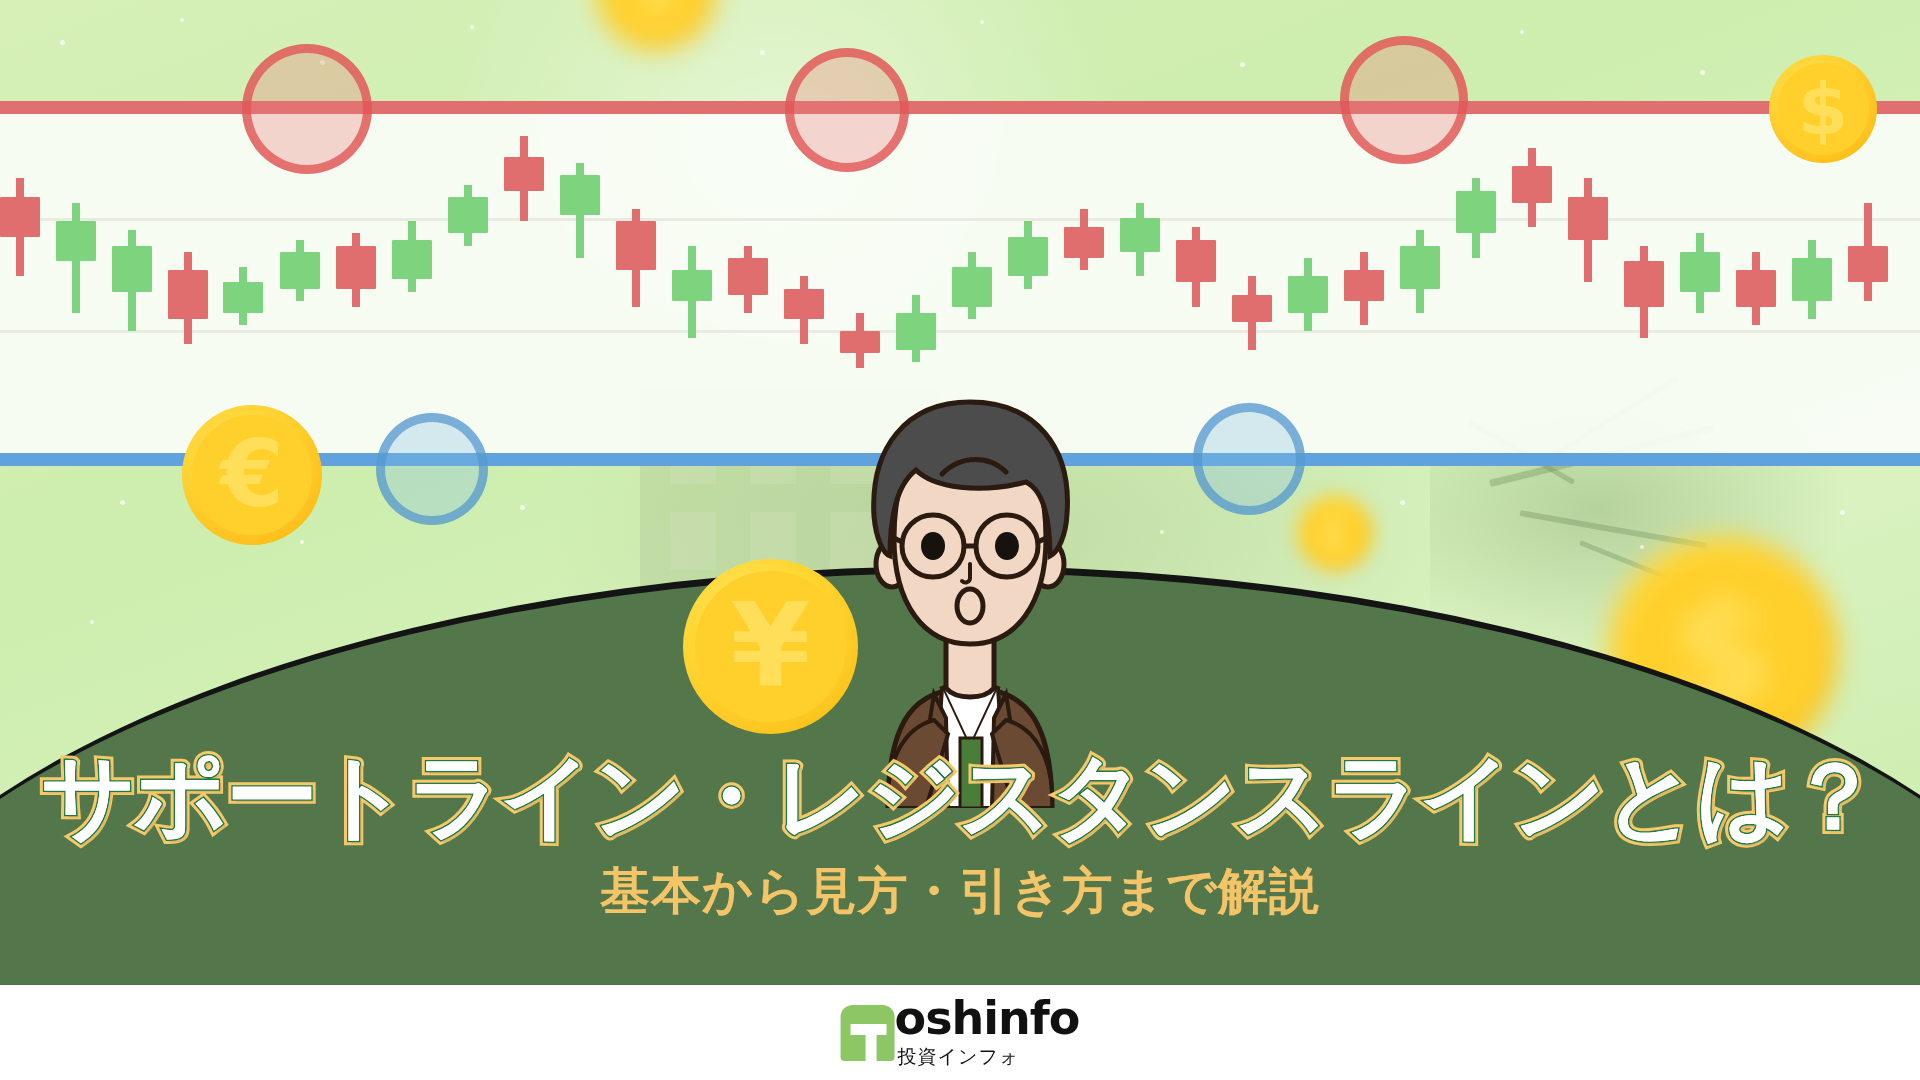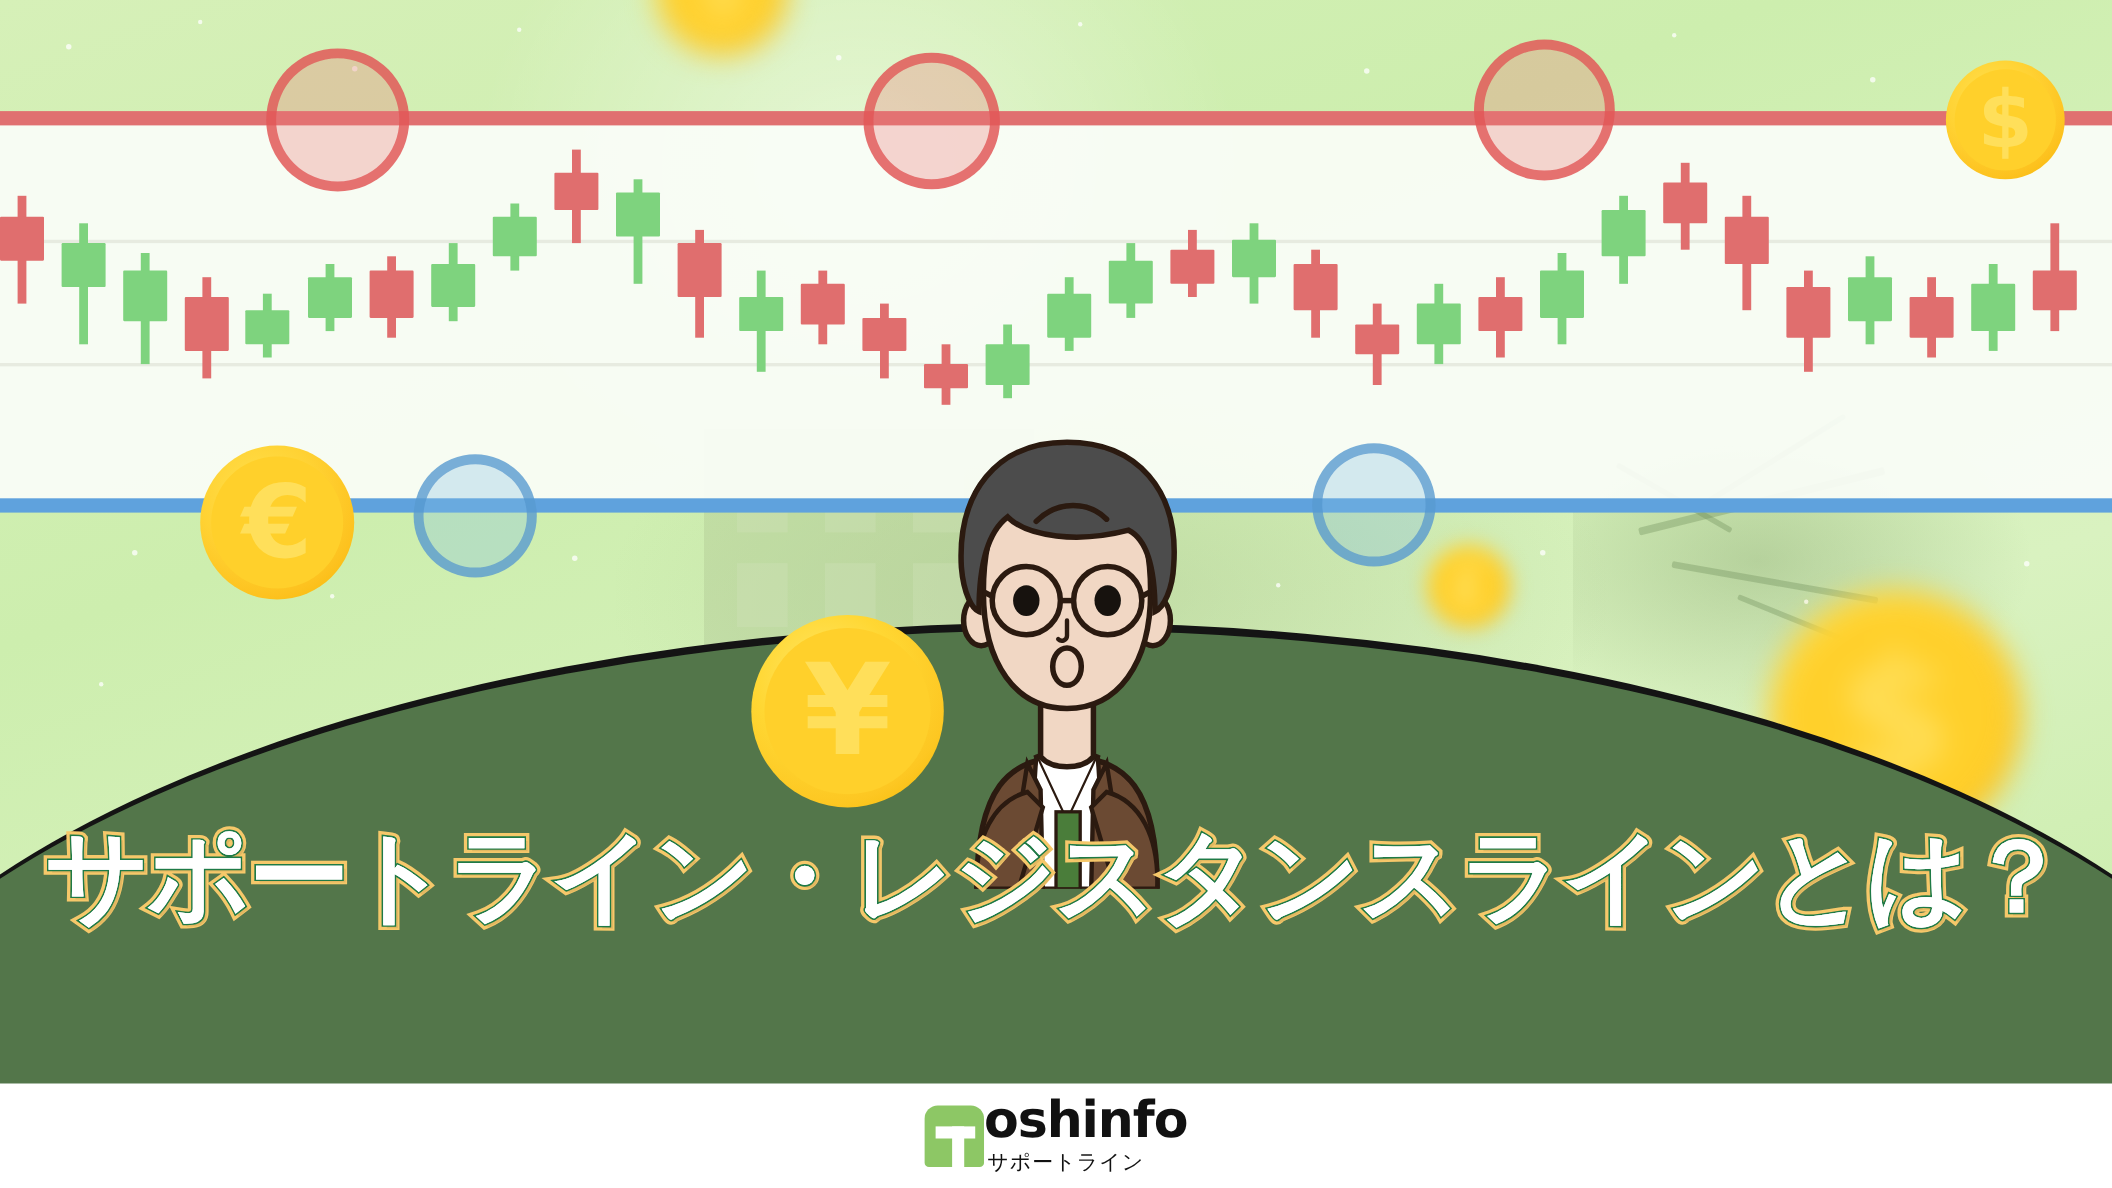--- a/index.html
+++ b/index.html
@@ -373,26 +373,27 @@
   <div class="coin" style="left:683px;top:559px;width:175px;height:175px;font-size:115px;z-index:40;
               background:radial-gradient(circle at 38% 32%,#ffe766 0%,#ffd733 40%,#fdc722 72%,#f0b500 100%);">
     <div class="rim"></div>
       <span class="sym">¥</span>
   </div>
 
   <div class="title">サポートライン・レジスタンスラインとは？</div>
   <div class="title-inner">サポートライン・レジスタンスラインとは？</div>
   <div class="title-fill">サポートライン・レジスタンスラインとは？</div>
 
+  <div class="subtitle">基本から見方・引き方まで解説</div>
 
   <div class="footer"></div>
   <div class="logo">
     <div class="logo-mark">
       <div class="bar-h"></div>
         <div class="bar-v"></div>
     </div>
     <div class="logo-text">
       <div class="logo-main">oshinfo</div>
-      <div class="logo-sub">サポートライン</div>
+      <div class="logo-sub">投資インフォ</div>
     </div>
   </div>
 
 </div>
 
 </body></html>

